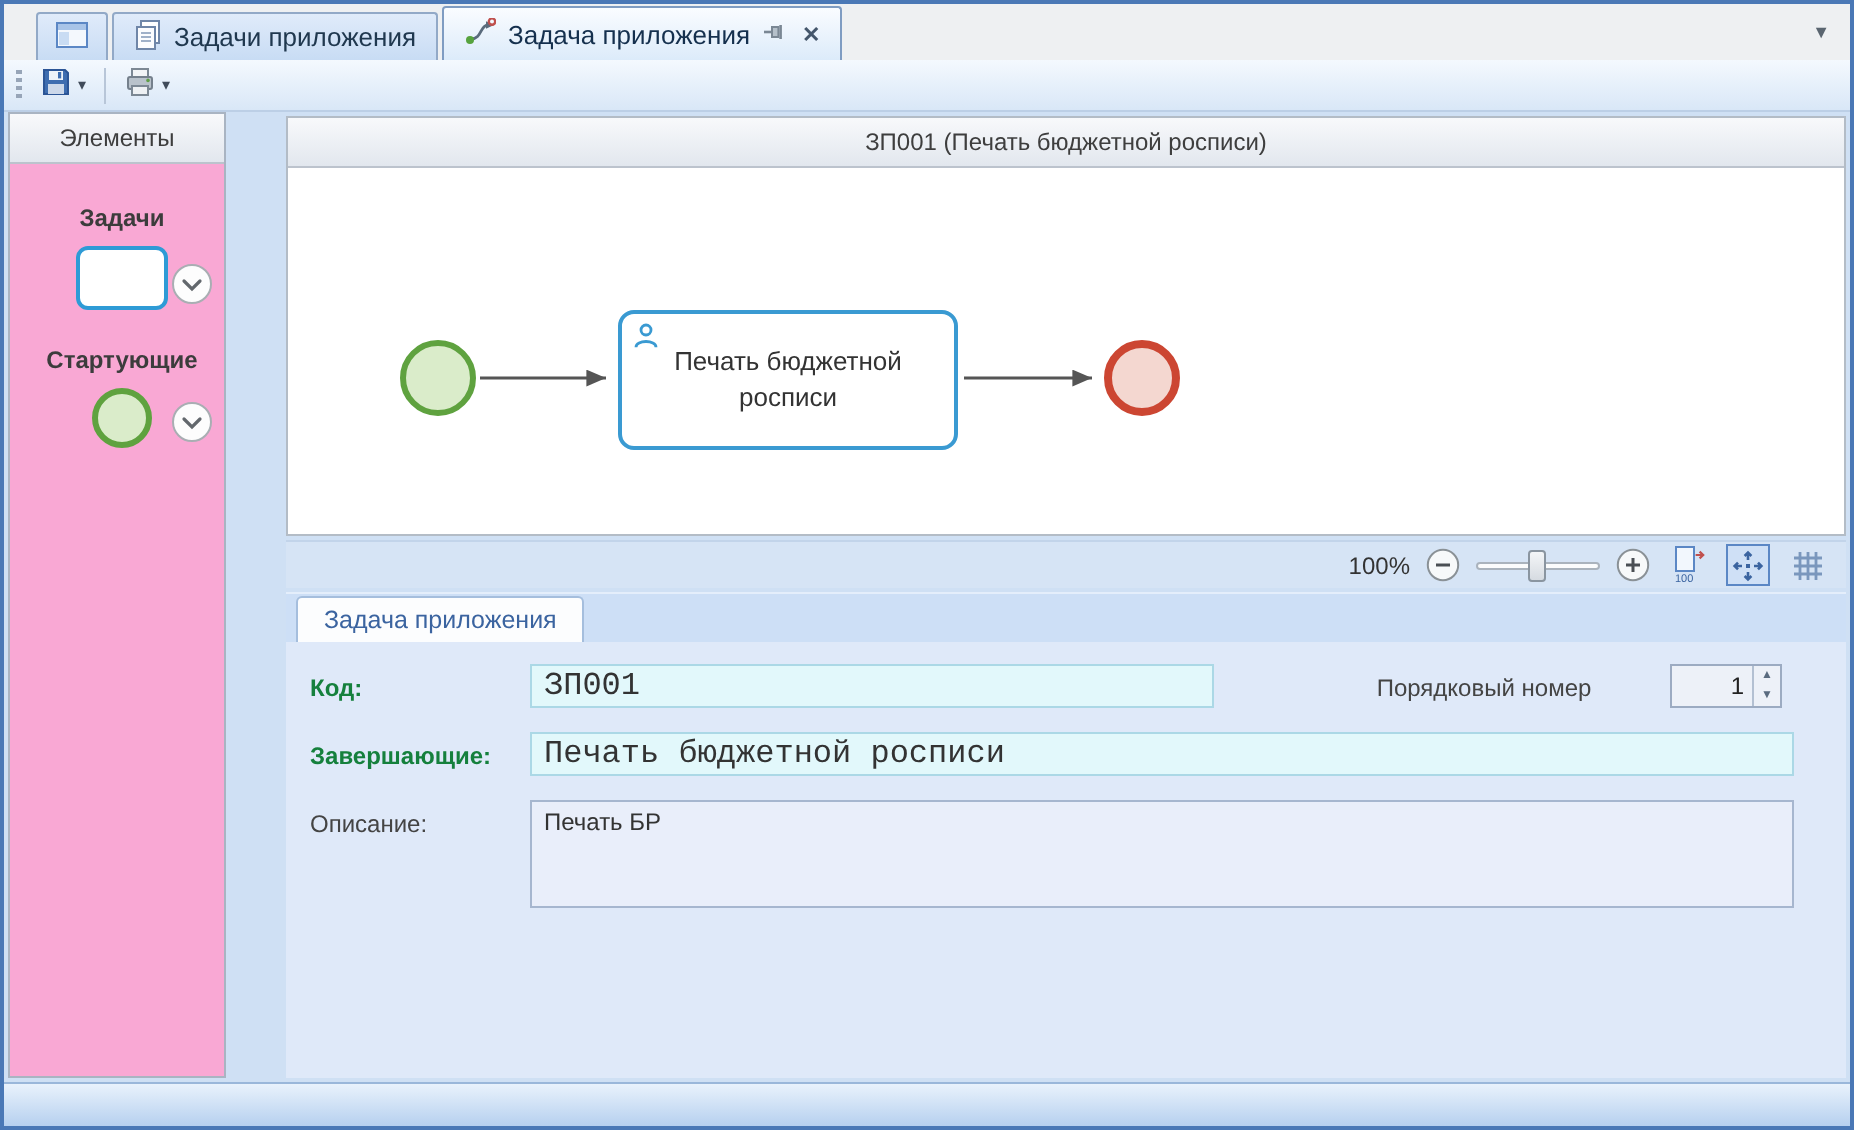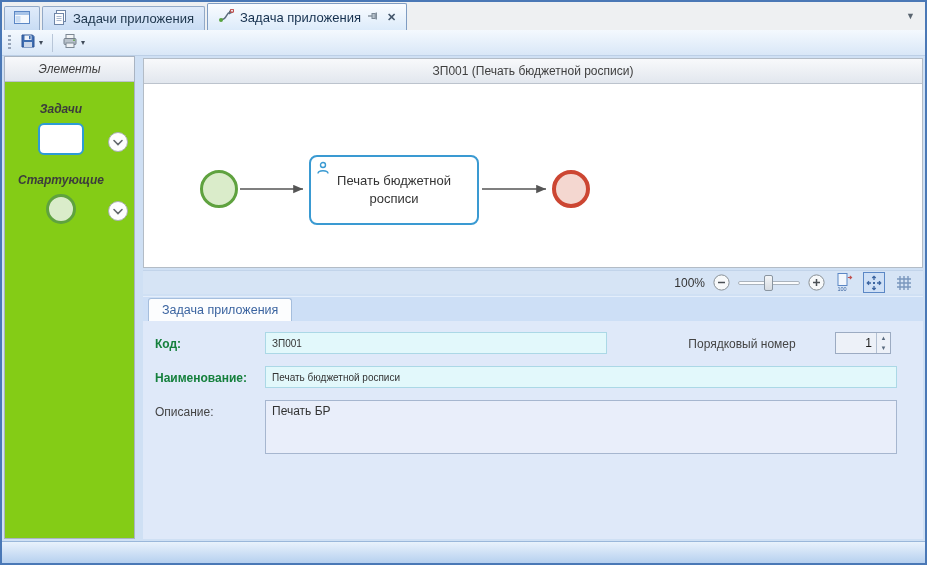--- a/index.html
+++ b/index.html
@@ -4,41 +4,41 @@
 <style>
   html,body{margin:0;padding:0;background:#fff;}
   *{box-sizing:border-box;}
   .window{
     position:relative;width:927px;height:565px;overflow:hidden;
     border:2px solid #4a78b6;background:#eef0f2;
     font-family:"Liberation Sans",sans-serif;font-size:12px;color:#333;
   }
   
   .tabbar{position:absolute;left:0;top:0;right:0;height:28px;background:#eef0f2;
-    display:flex;align-items:flex-end;padding-left:2px;}
+    display:flex;align-items:flex-end;padding-left:16px;}
   .tab{display:flex;align-items:center;gap:6px;height:24px;padding:0 10px;margin-right:2px;
     background:linear-gradient(#e0ebfa,#c8dcf4);border:1px solid #92a9c7;border-bottom:none;
     border-radius:2px 2px 0 0;color:#20384f;font-size:13px;cursor:default;white-space:nowrap;}
   .tab.icon-only{padding:0 9px;}
   .tab.active{height:27px;background:linear-gradient(#fafcff,#dcebfa);border-color:#7f9cc2;color:#15304e;}
   .tab .close{font-size:11px;font-weight:bold;color:#44566b;margin-left:2px;}
   .tab-overflow{position:absolute;right:10px;top:9px;color:#5a6570;font-size:9px;cursor:pointer;}
   
   .toolbar{position:absolute;left:0;top:28px;right:0;height:26px;
     background:linear-gradient(#f4f9fe,#d9e7f7);border-bottom:1px solid #bccfe6;
     display:flex;align-items:center;padding-left:4px;}
   .grip{width:3px;height:16px;margin:0 4px 0 2px;
     background:repeating-linear-gradient(180deg,#97a5b8 0 2px,transparent 2px 4px);}
   .tbtn{display:flex;align-items:center;gap:3px;padding:2px 4px;border:1px solid transparent;border-radius:2px;cursor:pointer;}
   .caret{font-size:8px;color:#404b5a;line-height:1;}
   .tsep{width:1px;height:18px;background:#b8c6d8;margin:0 4px;}
   
   .main{position:absolute;left:0;top:54px;right:0;bottom:22px;background:#cfe0f4;}
   
-  .sidebar{position:absolute;left:2px;top:0;width:131px;bottom:2px;background:#84cc16;border:1px solid #a9b4c2;font-style:italic;}
+  .sidebar{position:absolute;left:2px;top:0;width:109px;bottom:2px;background:#f9a8d4;border:1px solid #a9b4c2;}
   .panel-hd{height:25px;background:linear-gradient(#f8f9fb,#e2e7ee);border-bottom:1px solid #bcc3cd;
     display:flex;align-items:center;justify-content:center;color:#3e3e3e;}
   .sb-body{padding-top:20px;}
   .sb-item{position:relative;width:100%;}
   .sb-item + .sb-item{margin-top:18px;}
   .sb-col{width:100px;margin-left:6px;text-align:center;}
   .sb-label{font-weight:bold;color:#3c3c3c;margin-bottom:7px;}
   .shape-rect{width:46px;height:32px;border:2px solid #2e9bd6;border-radius:6px;background:#fff;margin:0 auto;cursor:pointer;}
   .shape-circle{width:30px;height:30px;border-radius:50%;margin:0 auto;cursor:pointer;}
   .shape-start{border:3px solid #5fa23f;background:#daecca;}
@@ -69,21 +69,21 @@
   .tool{display:flex;align-items:center;justify-content:center;width:22px;height:21px;border:1px solid transparent;cursor:pointer;}
   .tool.active{border-color:#5b87c5;background:#cfe0f6;}
   
   .form-panel{position:absolute;left:0;top:240px;right:0;bottom:0;}
   .form-strip{height:25px;background:#cddff6;display:flex;align-items:flex-end;padding-left:5px;border-top:1px solid #e4eefb;}
   .form-tab{height:23px;display:flex;align-items:center;padding:0 13px;background:#fcfdfe;
     border:1px solid #a5bedd;border-bottom:none;border-radius:3px 3px 0 0;color:#3b64a0;font-size:12.5px;cursor:default;}
   .form-body{position:absolute;left:0;top:25px;right:0;bottom:0;background:#dfe9f9;}
   .flabel{position:absolute;color:#444;}
   .flabel.req{color:#15803d;font-weight:bold;}
-  .finput{position:absolute;height:22px;font-family:Liberation Sans, sans-serif;font-size:10px;color:#333;padding:2px 6px;outline:none;}
+  .finput{position:absolute;height:22px;font-family:Liberation Mono, monospace;font-size:16px;color:#333;padding:2px 6px;outline:none;}
   .finput.req{background:#e2f8fb;border:1px solid #abd8e6;}
   .ftextarea{position:absolute;background:#e9eefa;border:1px solid #a6b6cf;resize:none;outline:none;
     font-family:"Liberation Sans",sans-serif;font-size:12px;color:#333;padding:3px 6px;}
   .spinner{position:absolute;left:692px;top:11px;width:56px;height:22px;background:#edf1f8;border:1px solid #9cabc2;display:flex;}
   .spinner input{flex:1;min-width:0;border:none;background:transparent;text-align:right;padding:0 4px 0 0;
     font-family:"Liberation Sans",sans-serif;font-size:12px;color:#222;outline:none;}
   .spin-arrows{width:14px;border-left:1px solid #b3c0d2;display:flex;flex-direction:column;}
   .spin-arrows span{flex:1;display:flex;align-items:center;justify-content:center;font-size:6px;color:#5a6b7f;cursor:pointer;}
   
   .statusbar{position:absolute;left:0;right:0;bottom:0;height:22px;
@@ -281,21 +281,21 @@
 
           <span class="flabel" style="left:520px;top:16px;width:158px;text-align:center;">Порядковый номер</span>
           <div class="spinner">
             <input value="1" style="">
             <div class="spin-arrows">
               <span>▲</span>
               <span>▼</span>
             </div>
           </div>
 
-          <span class="flabel req" style="left:12px;top:50px;">Наименование:</span>
+          <span class="flabel req" style="left:12px;top:50px;">Завершающие:</span>
           <input class="finput req" style="left: 122px; top: 45px; width: 632px;" value="Печать бюджетной росписи">
 
           <span class="flabel" style="left:12px;top:84px;">Описание:</span>
           <textarea class="ftextarea" style="left: 122px; top: 79px; width: 632px; height: 54px;">Печать БР</textarea>
 
         </div>
       </div>
 
     </div>
   </div>

